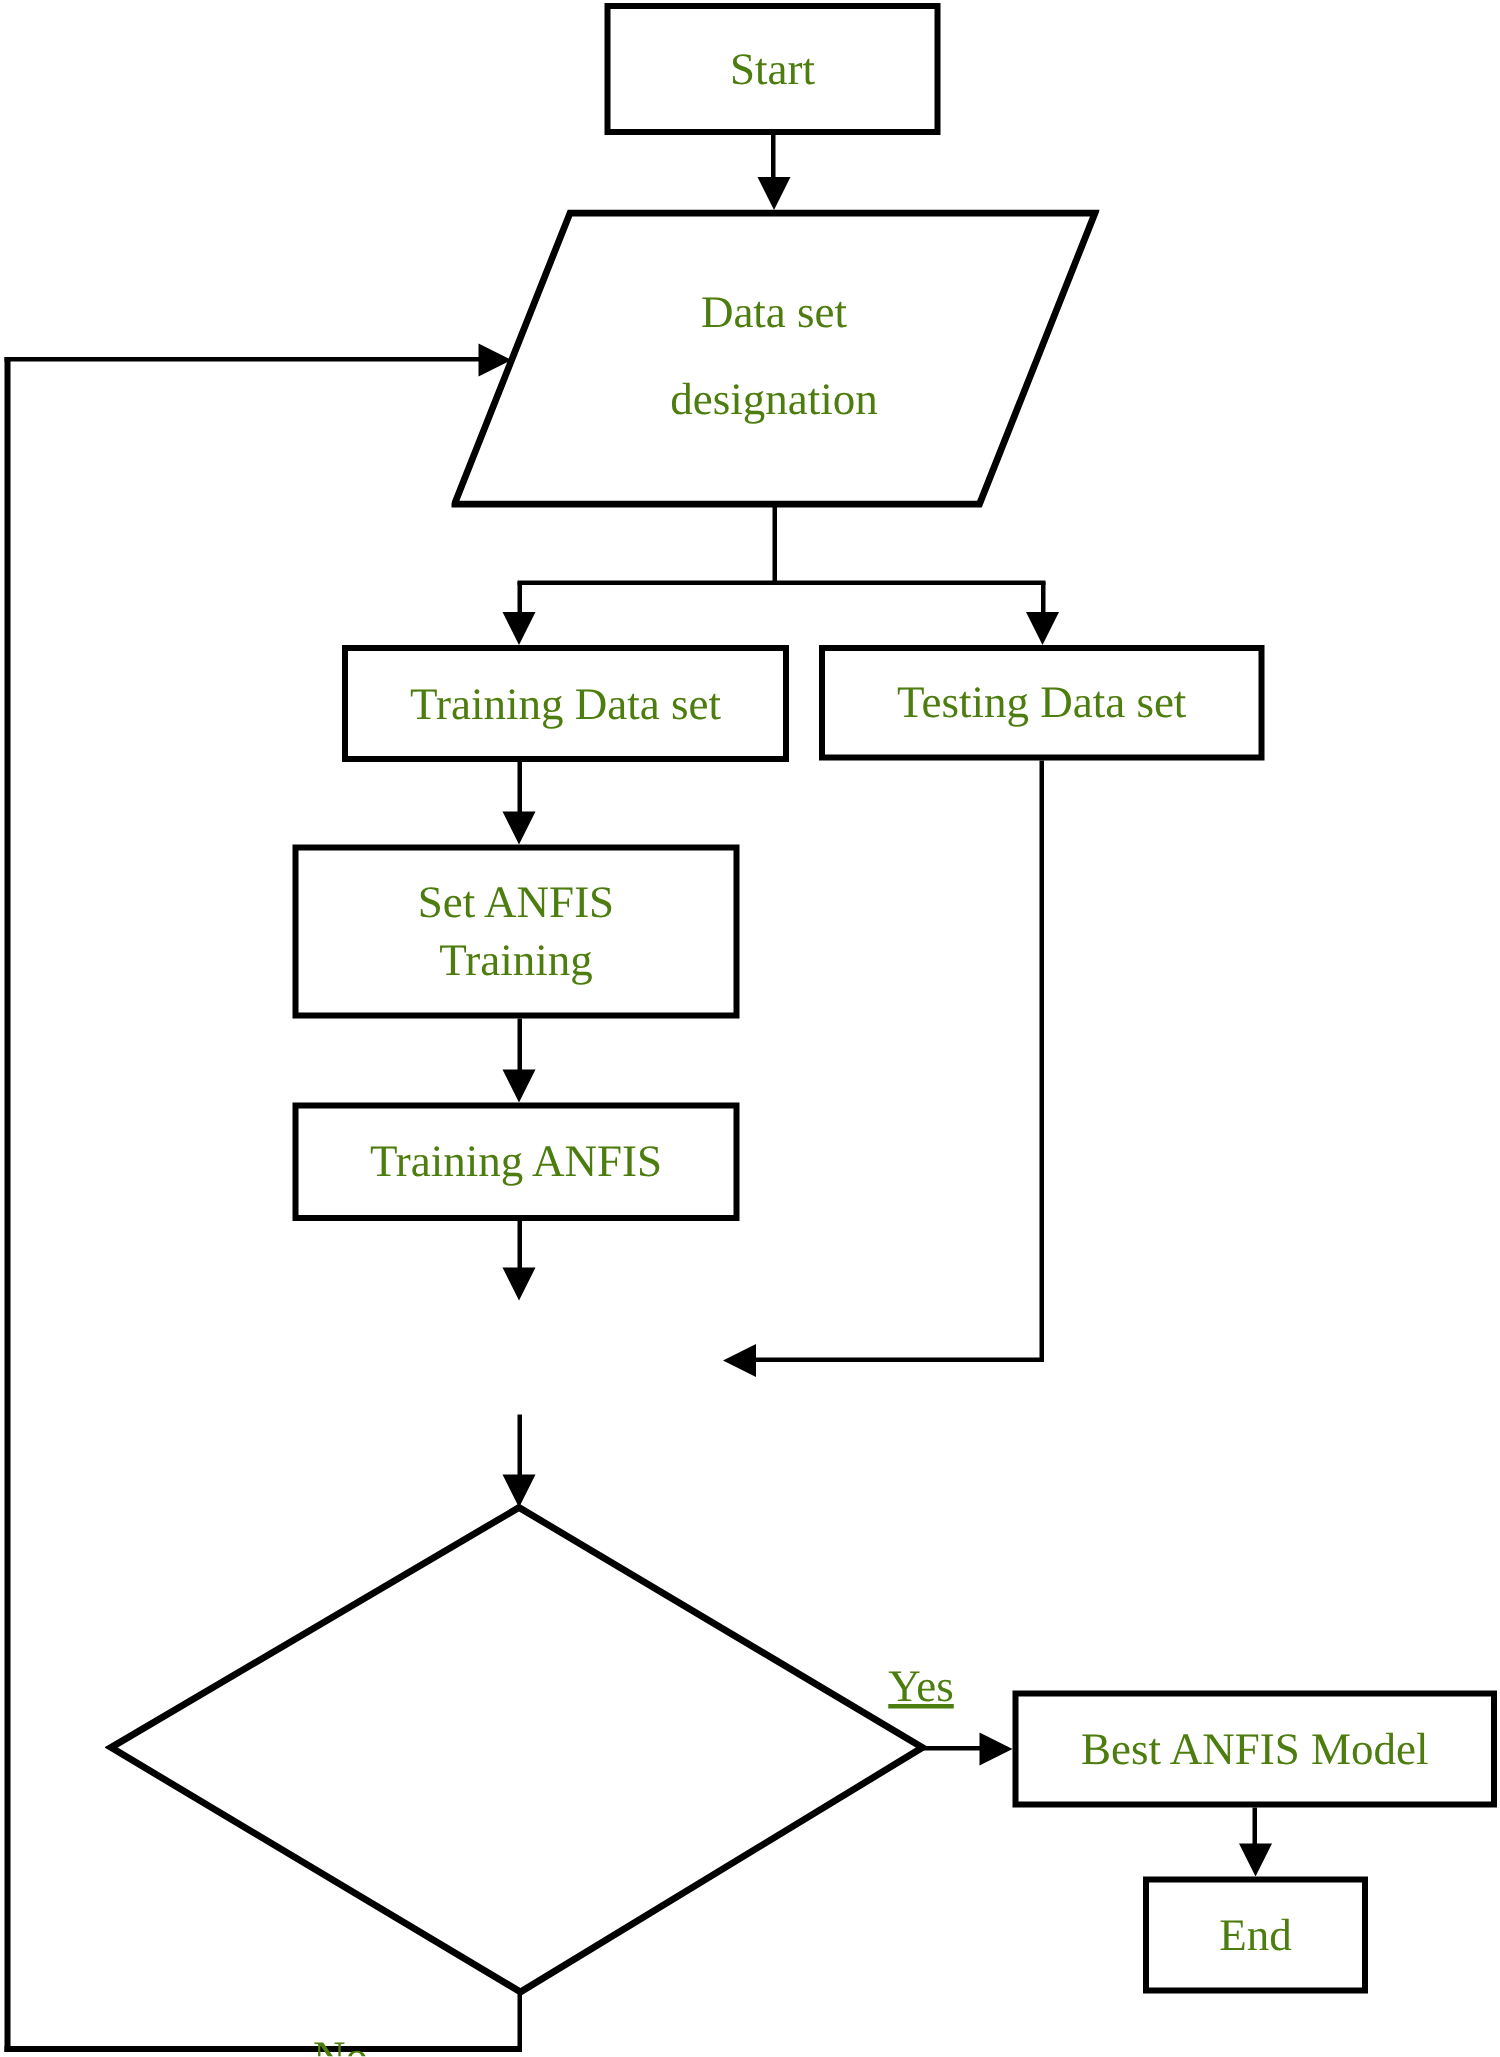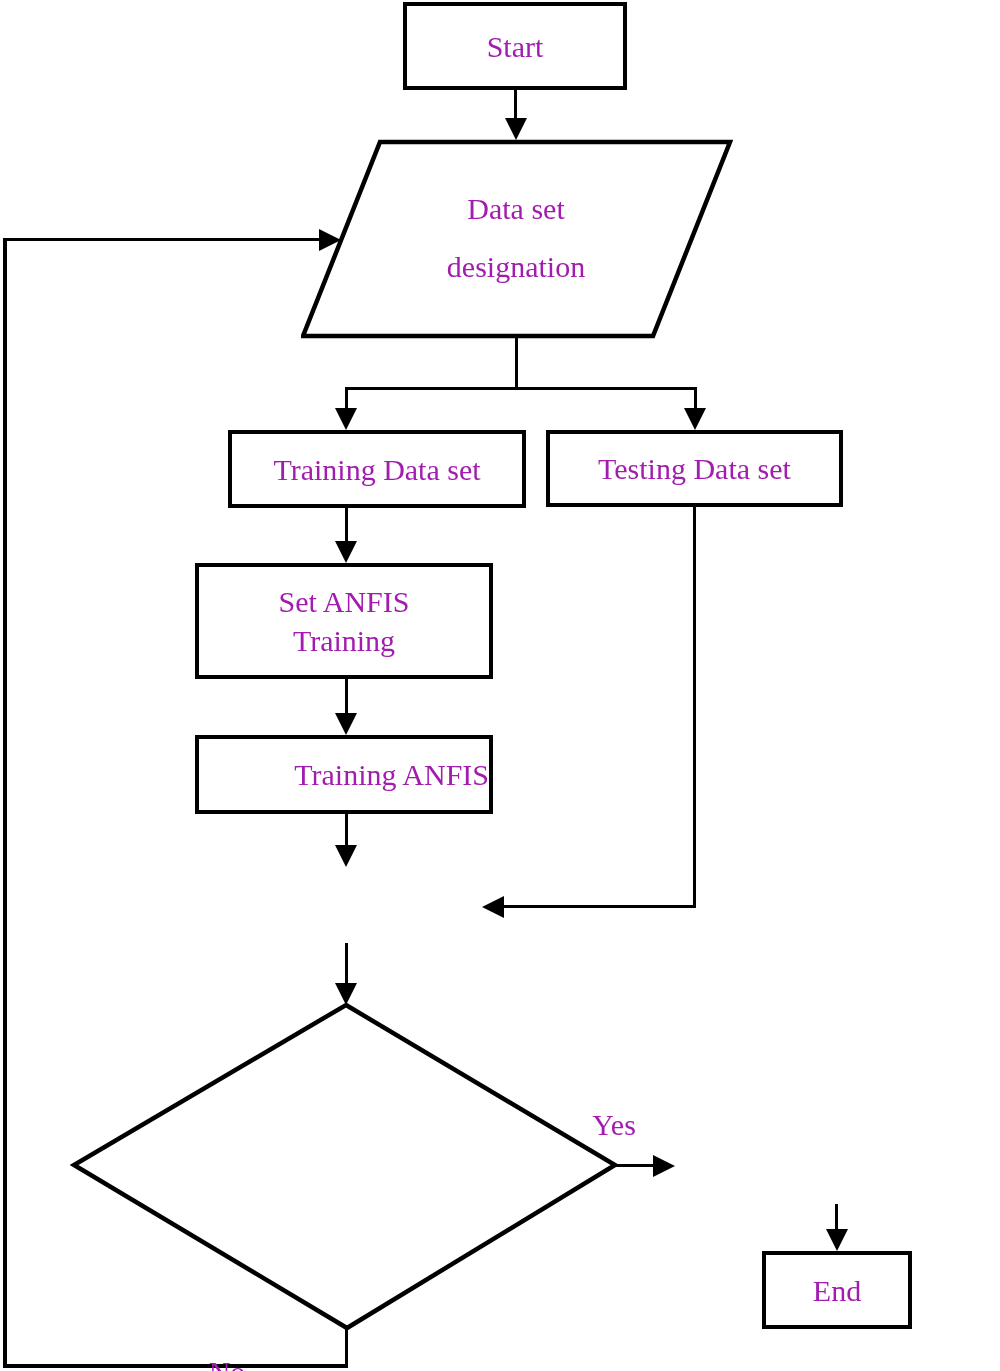--- a/index.html
+++ b/index.html
@@ -3,21 +3,21 @@
 <meta charset="utf-8">
 <style>
   html, body { margin: 0; padding: 0; background: #ffffff; }
   #canvas {
     position: relative;
     width: 1000px;
     height: 1371px;
     background: #ffffff;
     overflow: hidden;
     font-family: "Liberation Serif", serif;
-    color: #a21caf;
+    color: #4d7c0f;
   }
   .line { position: absolute; background: #000000; }
   .node {
     position: absolute;
     box-sizing: border-box;
     border: 4px solid #000000;
     background: #ffffff;
     display: flex;
     align-items: center;
     justify-content: center;
@@ -36,20 +36,21 @@
     font-size: 30px;
     white-space: pre-line;
   }
   .edge-label {
     position: absolute;
     display: flex;
     align-items: center;
     justify-content: center;
     text-align: right;
     font-size: 30px;
+    text-decoration: underline;
   }
   .ah-down {
     position: absolute; width: 0; height: 0;
     border-left: 11px solid transparent;
     border-right: 11px solid transparent;
     border-top: 22px solid #000000;
   }
   .ah-right {
     position: absolute; width: 0; height: 0;
     border-top: 11px solid transparent;
@@ -132,25 +133,28 @@
 
   <div class="node" style="left:546px; top:430px; width:297px; height:77px;">
     <span>Testing Data set</span>
   </div>
 
   <div class="node" style="left:195px; top:563px; width:298px; height:116px;">
     <span>Set ANFIS
 Training</span>
   </div>
 
-  <div class="node" style="left:195px; top:735px; width:298px; height:79px;justify-content:flex-end;">
+  <div class="node" style="left:195px; top:735px; width:298px; height:79px;">
     <span>Training ANFIS</span>
   </div>
 
 
+  <div class="node" style="left:675px; top:1127px; width:323px; height:78px;">
+    <span>Best ANFIS Model</span>
+  </div>
 
   <div class="node" style="left:762px; top:1251px; width:150px; height:78px;text-align:center;">
     <span>End</span>
   </div>
 
   <div class="overlay-label" style="left:316px; top:168px; width:400px; height:140px; line-height:58px;">Data set
 designation</div>
 
 
   <div class="edge-label" style="left:578px; top:1104px; width:72px; height:42px;">Yes</div>

